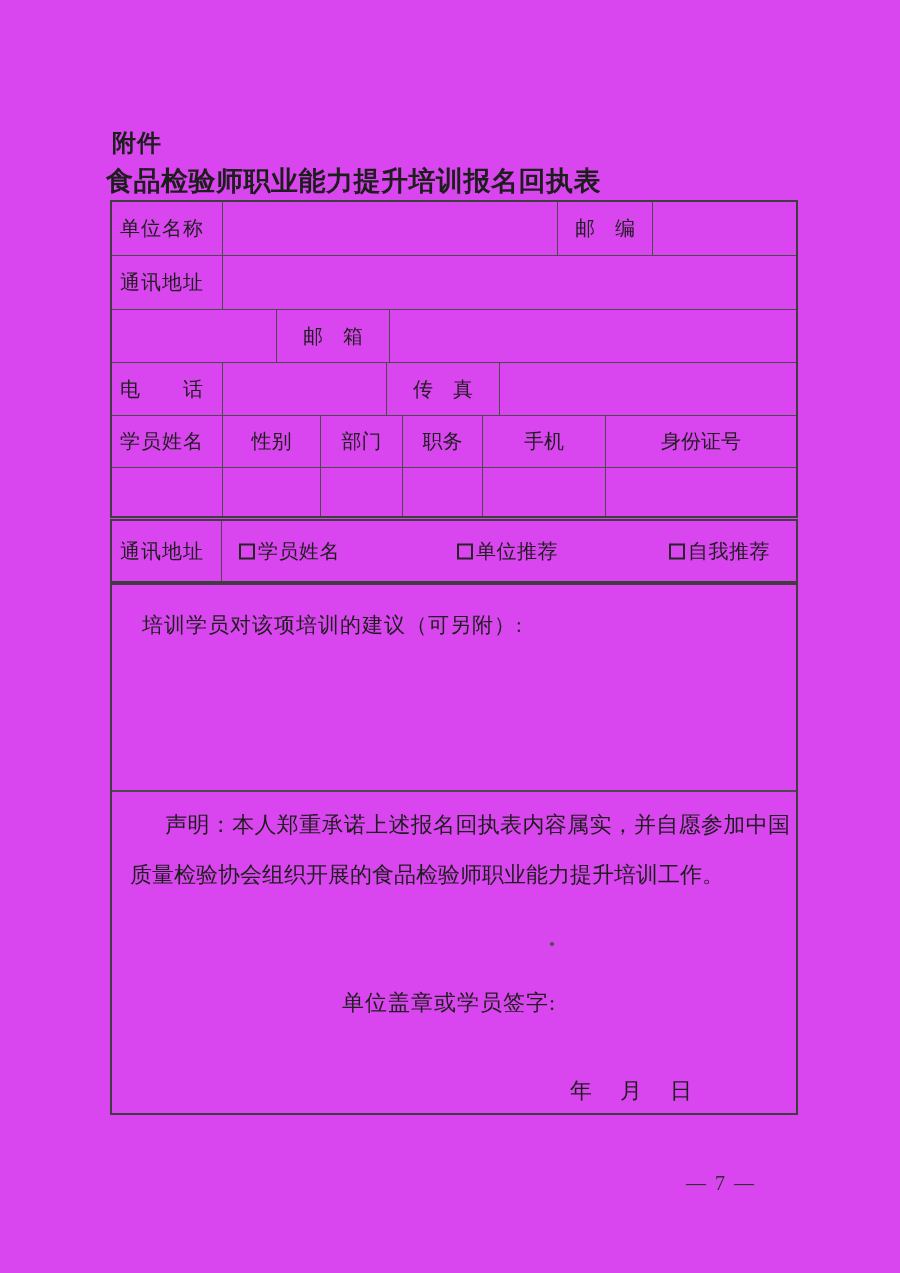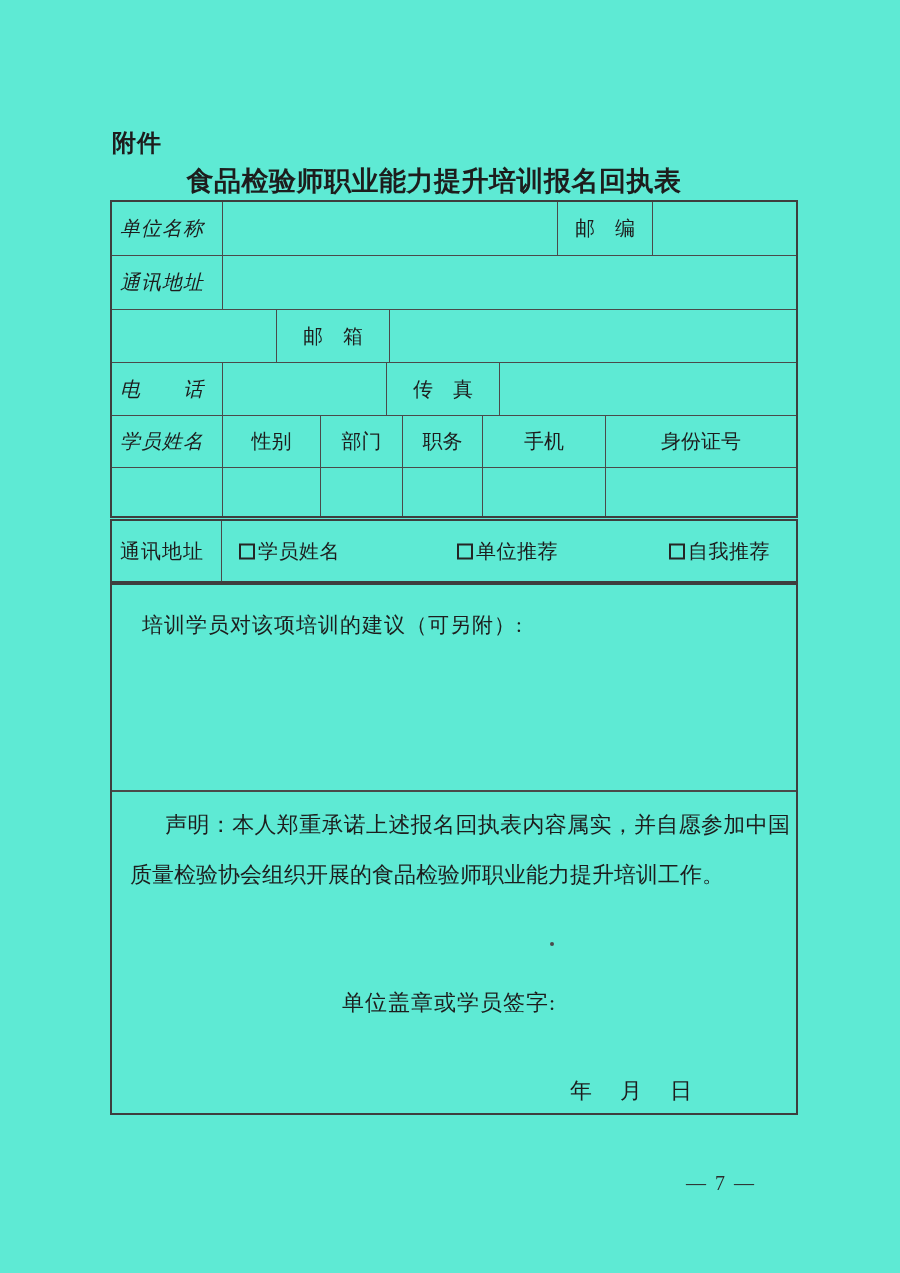--- a/index.html
+++ b/index.html
@@ -1,48 +1,48 @@
 <!DOCTYPE html>
 <html><head>
 <meta charset="utf-8">
 <style>
   html,body { margin:0; padding:0; background:#fbfbf9; }
   .sheet {
     position:relative; width:900px; height:1273px;
-    background:#5eead4; overflow:hidden;
+    background:#d946ef; overflow:hidden;
     font-family:"Liberation Serif","DejaVu Serif",serif;
     color:#1d1d1d;
   }
   .attachment {
     position:absolute; left:112px; top:127px;
     font-family:"Liberation Sans","DejaVu Sans",sans-serif;
     font-size:24px; font-weight:600; letter-spacing:1px;
   }
   .title {
-    position:absolute; left:90px; top:163px; width:688px;
-    text-align:center; font-size:27px; font-weight:700; letter-spacing:0.5px;
+    position:absolute; left:106px; top:163px; width:688px;
+    text-align:left; font-size:27px; font-weight:700; letter-spacing:0.5px;
   }
   
   .secA, .secB, .secC {
     position:absolute; left:110px; width:688px;
     border:2px solid #3e3e3e; box-sizing:border-box; background:transparent;
   }
   .secA { top:200px; }
   .frow { display:flex; box-sizing:border-box; border-top:1.5px solid #4a4a4a; }
   .frow:first-child { border-top:none; }
   .fcell {
     box-sizing:border-box; border-left:1.5px solid #4a4a4a;
     display:flex; align-items:center; font-size:20px; overflow:hidden;
   }
   .fcell:first-child { border-left:none; }
   .lab { padding-left:8px; letter-spacing:1px; }
   .cen { justify-content:center; padding-left:0; }
   .fx { flex:1; }
   .h53 { height:53px; } .h54 { height:54px; } .h52 { height:52px; } .h49 { height:49px; }
-  .w110 { width:110px;font-style:italic; } .w335 { width:335px; } .w95 { width:95px; }
+  .w110 { width:110px; } .w335 { width:335px; } .w95 { width:95px; }
   .w164 { width:164px; } .w113 { width:113px; }
   .w98 { width:98px; } .w82 { width:82px; } .w80 { width:80px; } .w123 { width:123px; }
   
   .secB { top:519px; height:64px; display:flex; }
   .secB .labcell {
     width:110px; box-sizing:border-box; border-right:1.5px solid #4a4a4a;
     display:flex; align-items:center; padding-left:8px; font-size:20px; letter-spacing:1px;
   }
   .secB .optzone { position:relative; flex:1; }
   .chk-item {

